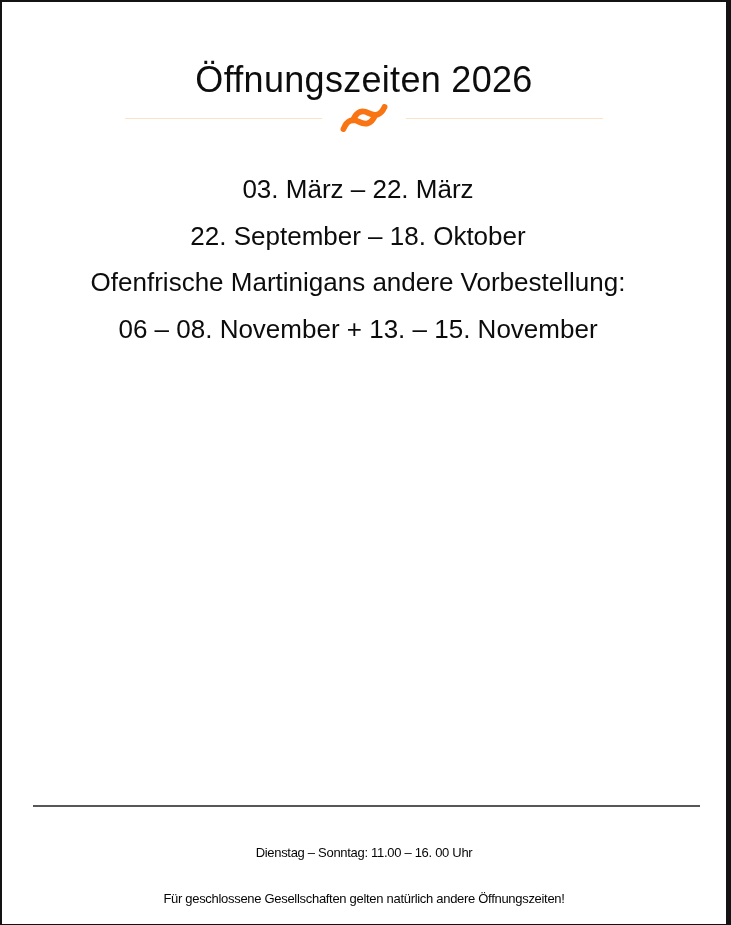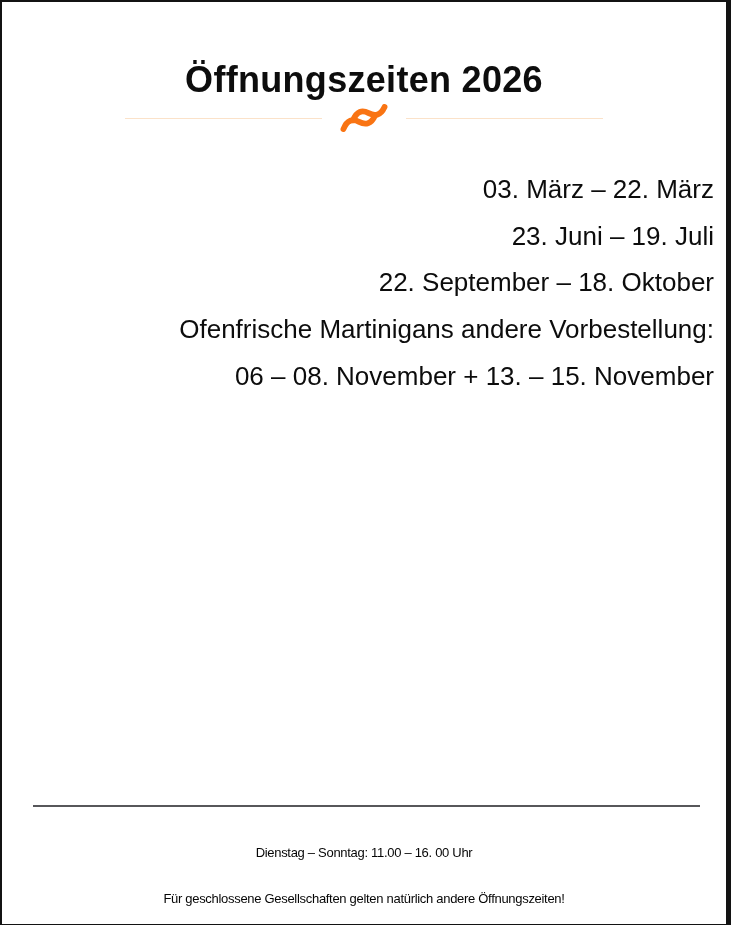--- a/index.html
+++ b/index.html
@@ -17,21 +17,21 @@
     color: #0d0d0d;
     overflow: hidden;
   }
   .page-title {
     position: absolute;
     top: 33px;
     left: 0;
     right: 0;
     text-align: center;
     font-size: 36px;
-    font-weight: 700;
+    font-weight: 400;
     letter-spacing: 0.3px;
     color: #0d0d0d;
   }
   .divider {
     position: absolute;
     top: 102px;
     left: 50%;
     transform: translateX(-50%);
     width: 478px;
     height: 28px;
@@ -47,21 +47,21 @@
   .divider .squiggle {
     flex: 0 0 auto;
     display: flex;
     align-items: center;
   }
   .date-list {
     position: absolute;
     top: 164px;
     left: 0;
     right: 12px;
-    text-align: right;
+    text-align: center;
   }
   .date-line {
     font-size: 26px;
     font-weight: 500;
     line-height: 46.7px;
     white-space: nowrap;
     color: #0c0c0c;
   }
   .bottom-rule {
     position: absolute;
@@ -98,21 +98,20 @@
         <path d="M6 22 C12 13, 18 13, 24 18 C30 23, 36 23, 42 15"></path>
         <path d="M18 15 C24 6, 30 6, 36 11 C42 16, 48 16, 54 8"></path>
       </g>
     </svg>
   </span>
   <span class="line"></span>
 </div>
 
 <div class="date-list">
   <div class="date-line">03. März – 22. März</div>
-  <div class="date-line">23. Juni – 19. Juli</div>
   <div class="date-line">22. September – 18. Oktober</div>
   <div class="date-line">Ofenfrische Martinigans andere Vorbestellung:</div>
   <div class="date-line">06 – 08. November + 13. – 15. November</div>
 </div>
 
 <div class="bottom-rule"></div>
 
 <div class="footer-hours">Dienstag – Sonntag: 11.00 – 16. 00 Uhr</div>
 
 <div class="footer-note">Für geschlossene Gesellschaften gelten natürlich andere Öffnungszeiten!</div>

